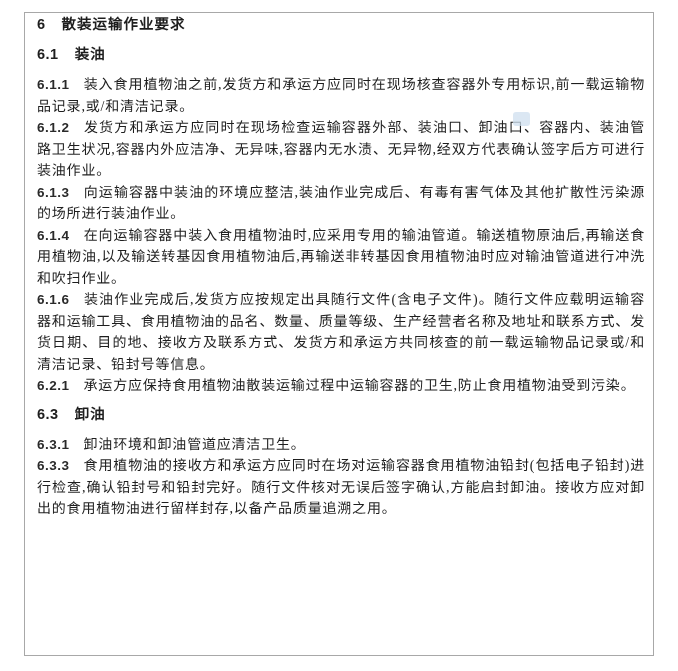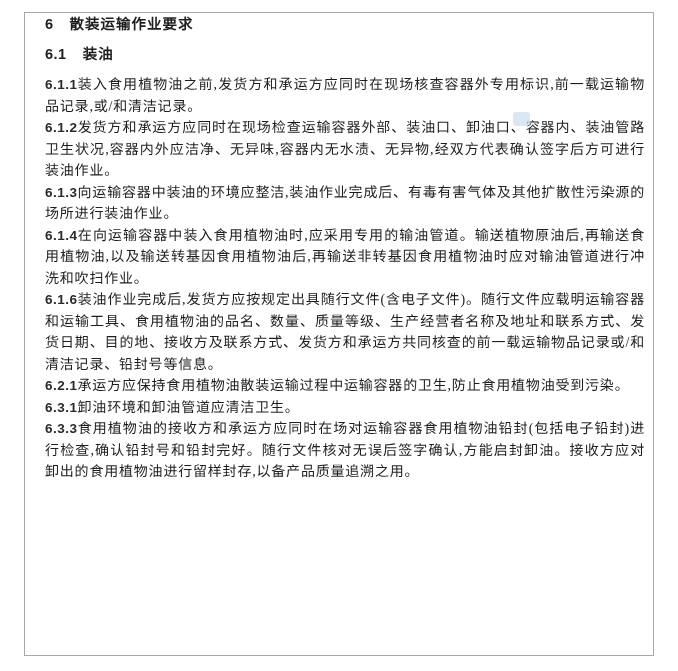--- a/index.html
+++ b/index.html
@@ -15,21 +15,21 @@
   }
   .sheet {
     position: absolute;
     left: 24px;
     top: 12px;
     width: 630px;
     height: 644px;
     box-sizing: border-box;
     border: 1px solid #a8a8a8;
     background: #ffffff;
-    padding: 1px 8px 0 20px;
+    padding: 1px 8px 0 12px;
     overflow: hidden;
   }
   .doc {
     font-family: "Liberation Serif", "DejaVu Serif", serif;
     color: #1e1e1e;
     font-size: 14px;
     line-height: 21.5px;
     letter-spacing: 0.8px;
   }
   .heading {
@@ -45,20 +45,21 @@
     letter-spacing: 0.5px;
   }
   .heading .num { margin-right: 16px; }
   .clause {
     margin: 0;
     text-align: justify;
   }
   .clause .num {
     font-weight: 600;
     font-size: 13.5px;
+    margin-right: 14px;
     color: #2a2a2a;
   }
   .scan-artifact {
     position: absolute;
     left: 488px;
     top: 99px;
     width: 17px;
     height: 14px;
     border-radius: 3px;
     opacity: 0.75;
@@ -84,20 +85,21 @@
   <p class="clause"><span class="num">6.1.4</span><span class="txt">在向运输容器中装入食用植物油时,应采用专用的输油管道。输送植物原油后,再输送食用植物油,以及输送转基因食用植物油后,再输送非转基因食用植物油时应对输油管道进行冲洗和吹扫作业。</span></p>
 
 
   <p class="clause"><span class="num">6.1.6</span><span class="txt">装油作业完成后,发货方应按规定出具随行文件(含电子文件)。随行文件应载明运输容器和运输工具、食用植物油的品名、数量、质量等级、生产经营者名称及地址和联系方式、发货日期、目的地、接收方及联系方式、发货方和承运方共同核查的前一载运输物品记录或/和清洁记录、铅封号等信息。</span></p>
 
 
   <p class="clause"><span class="num">6.2.1</span><span class="txt">承运方应保持食用植物油散装运输过程中运输容器的卫生,防止食用植物油受到污染。</span></p>
 
 
 
+  <div class="heading"><span class="num">6.3</span><span class="ttl">卸油</span></div>
 
   <p class="clause"><span class="num">6.3.1</span><span class="txt">卸油环境和卸油管道应清洁卫生。</span></p>
 
 
   <p class="clause"><span class="num">6.3.3</span><span class="txt">食用植物油的接收方和承运方应同时在场对运输容器食用植物油铅封(包括电子铅封)进行检查,确认铅封号和铅封完好。随行文件核对无误后签字确认,方能启封卸油。接收方应对卸出的食用植物油进行留样封存,以备产品质量追溯之用。</span></p>
 </div>
   <div class="scan-artifact" style="background: rgb(207, 224, 239);"></div>
 </div>
 
 </body></html>

